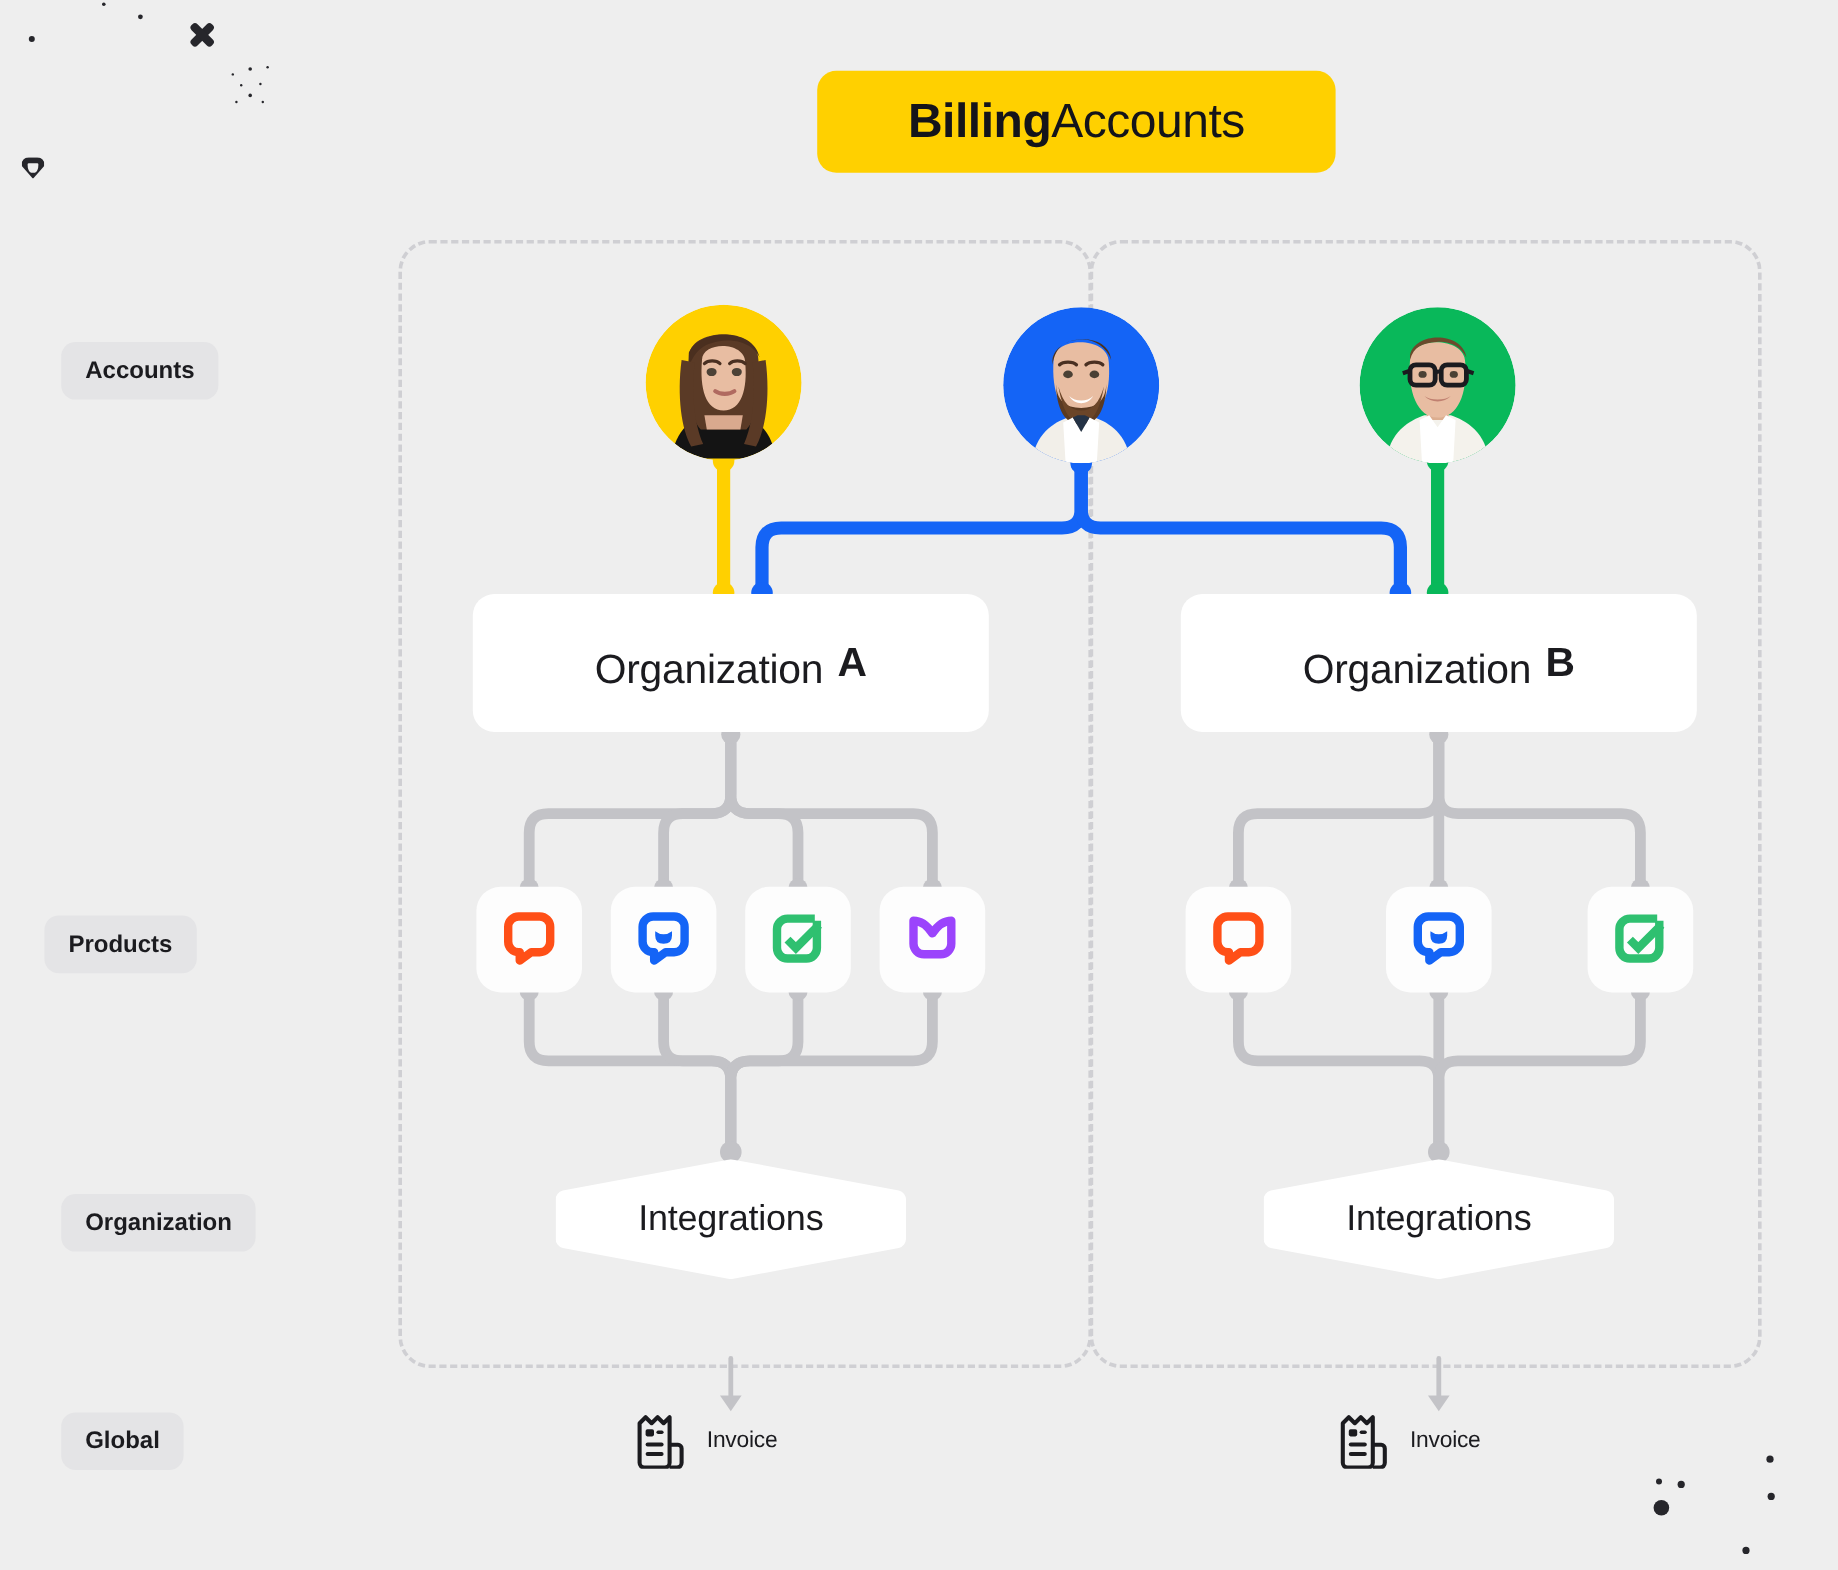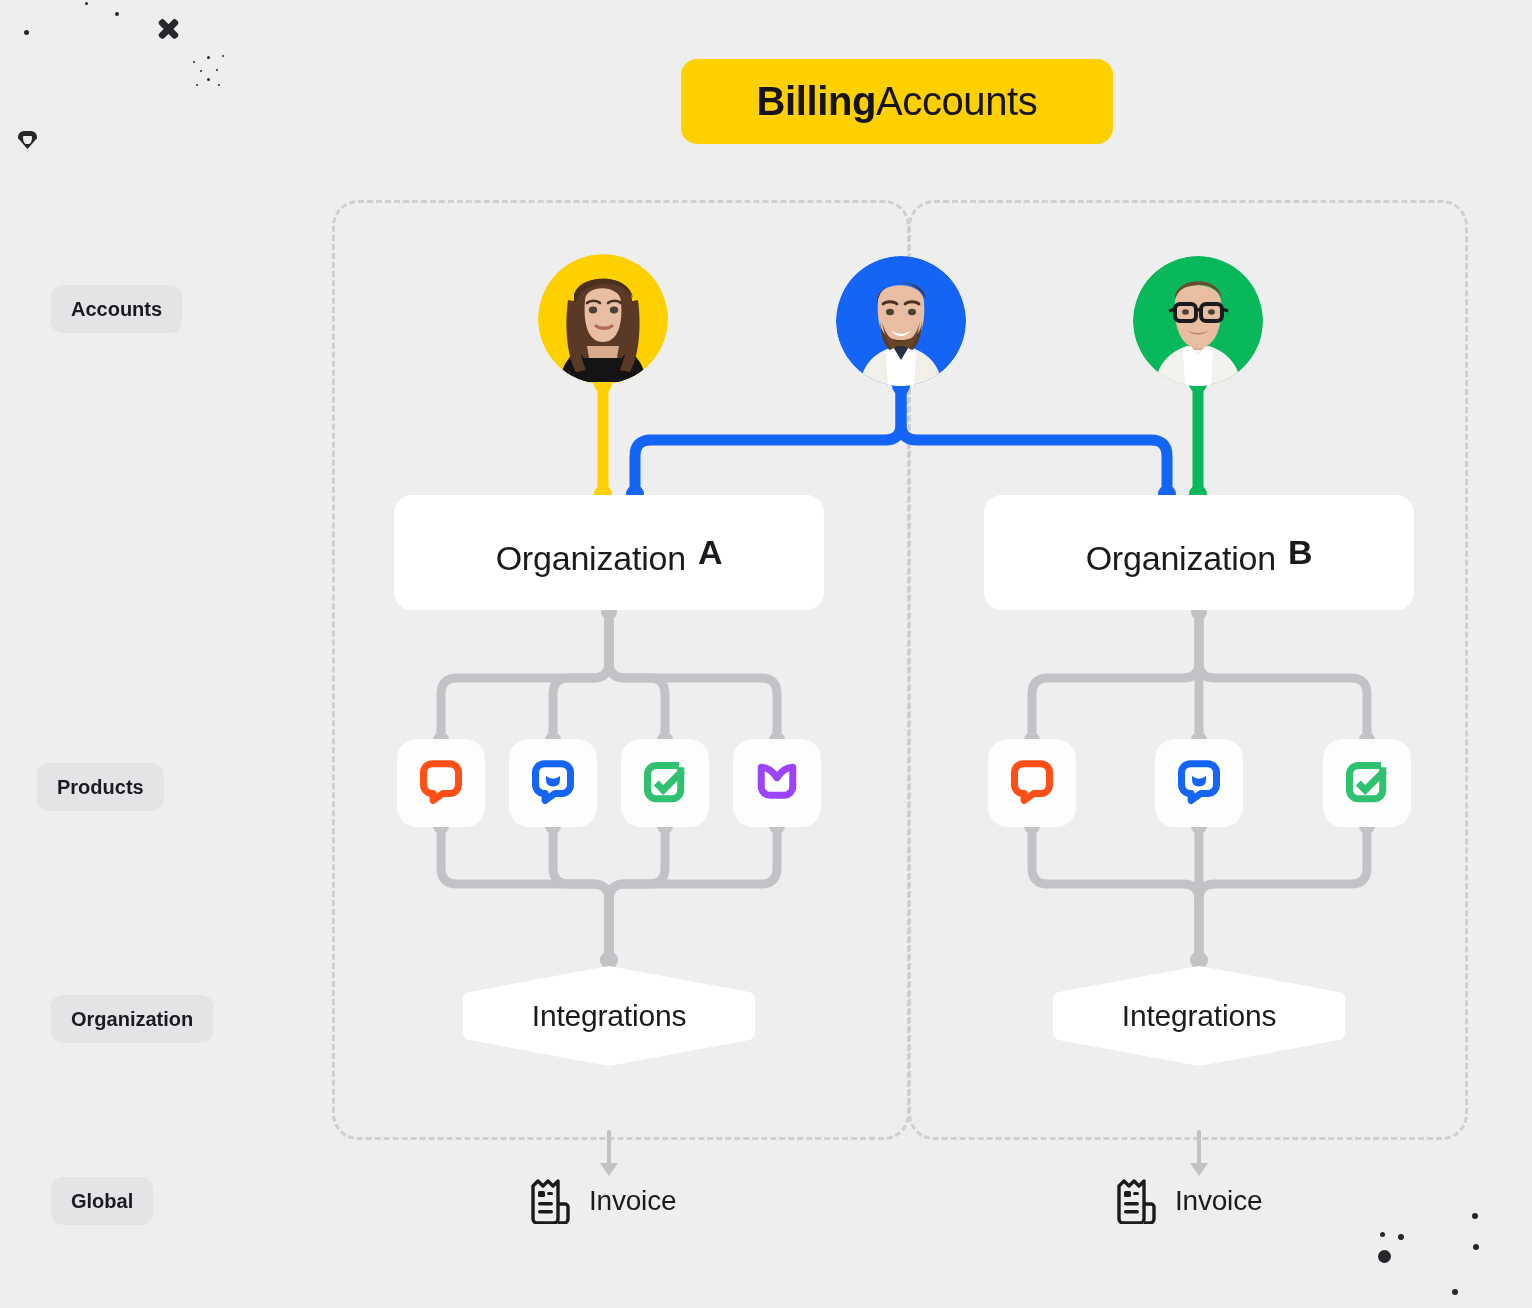--- a/index.html
+++ b/index.html
@@ -88,21 +88,21 @@
   .hexwrap .hextext {
     position:absolute; inset:0; display:flex; align-items:center; justify-content:center;
     font-size:30px; color:#1b1b1f; letter-spacing:-0.2px;
   }
 
   
   .invoice {
     position:absolute; display:flex; align-items:center; gap:16px;
   }
   .invoice svg { width:44px; height:46px; display:block; }
-  .invoice .lbl { font-size:28px; color:#1b1b1f; letter-spacing:-0.2px; }
+  .invoice .lbl { font-size:19px; color:#1b1b1f; letter-spacing:-0.2px; }
 </style>
 </head>
 <body>
 
 <div class="stage">
 
   <div class="speck" style="left:24px;top:30px;width:5px;height:5px;"></div>
   <div class="speck" style="left:115px;top:12px;width:4px;height:4px;"></div>
   <div class="speck" style="left:85px;top:2px;width:3px;height:3px;"></div>
   <div class="speck-x" style="left:158px;top:18px;"></div>

